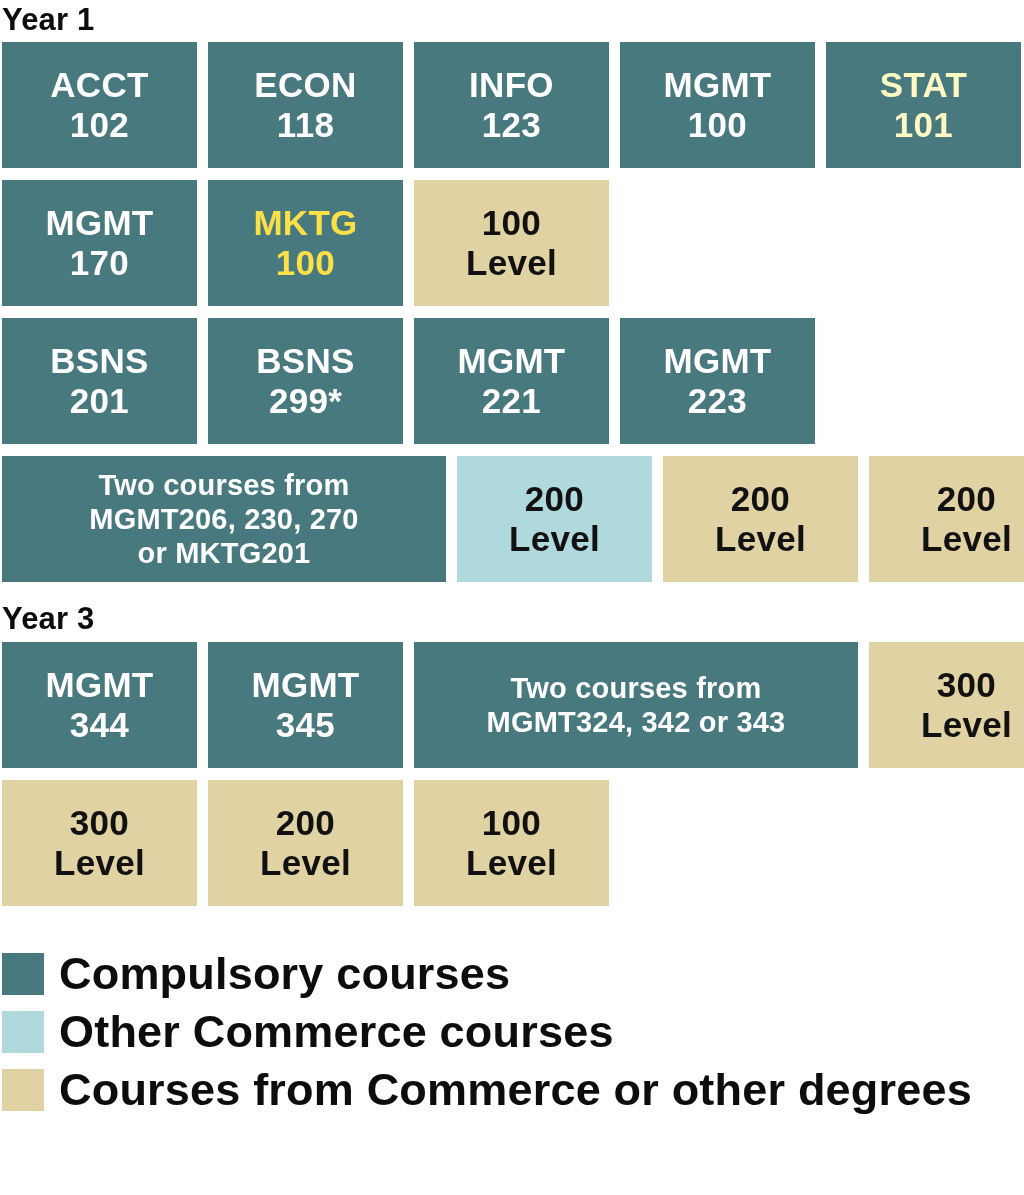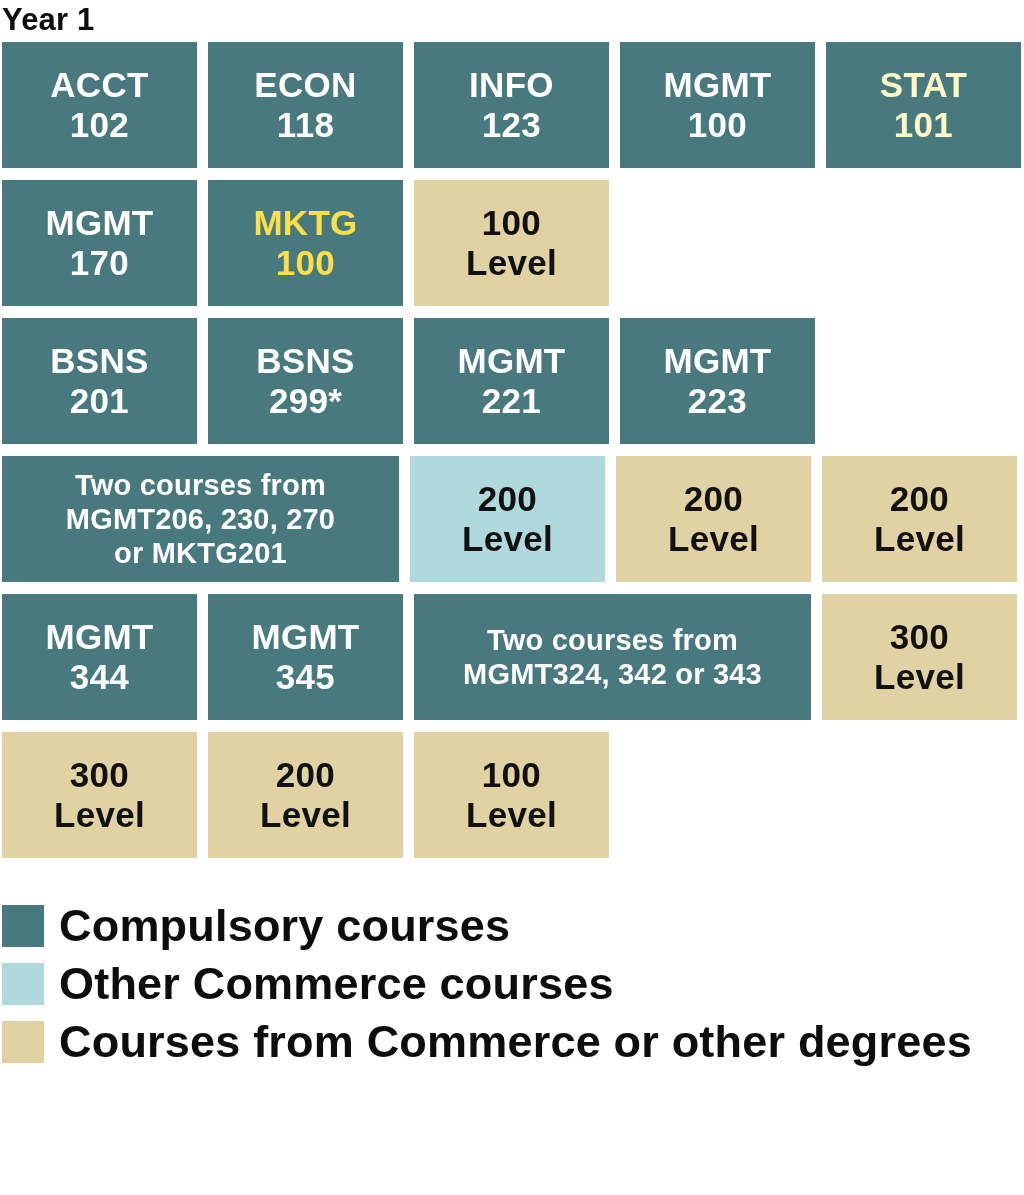--- a/index.html
+++ b/index.html
@@ -36,21 +36,21 @@
   .box {
     width: 195px;
     height: 126px;
     display: flex;
     align-items: center;
     justify-content: center;
     text-align: center;
     box-sizing: border-box;
     flex: 0 0 auto;
   }
-  .box.span-2 { width: 397px; }
+  .box.span-2 { width: 444px; }
   .box-text {
     white-space: pre-line;
     font-weight: 700;
     font-size: 35px;
     line-height: 40px;
     letter-spacing: 0.3px;
   }
   .box.small-text .box-text {
     font-size: 29px;
     line-height: 34px;
@@ -155,20 +155,21 @@
             <span class="box-text" style="color: rgb(17, 17, 17);">200
 Level</span>
           </div>
           <div class="box span-1" style="background: rgb(225, 210, 164);">
             <span class="box-text" style="color: rgb(17, 17, 17);">200
 Level</span>
           </div>
         </div>
       </div>
       <div class="year-section ys-2">
+        <div class="year-label">Year 3</div>
         <div class="box-row">
           <div class="box span-1" style="background: rgb(72, 121, 127);">
             <span class="box-text" style="color: rgb(255, 255, 255);">MGMT
 344</span>
           </div>
           <div class="box span-1" style="background: rgb(72, 121, 127);">
             <span class="box-text" style="color: rgb(255, 255, 255);">MGMT
 345</span>
           </div>
           <div class="box span-2 small-text" style="background: rgb(72, 121, 127);">

